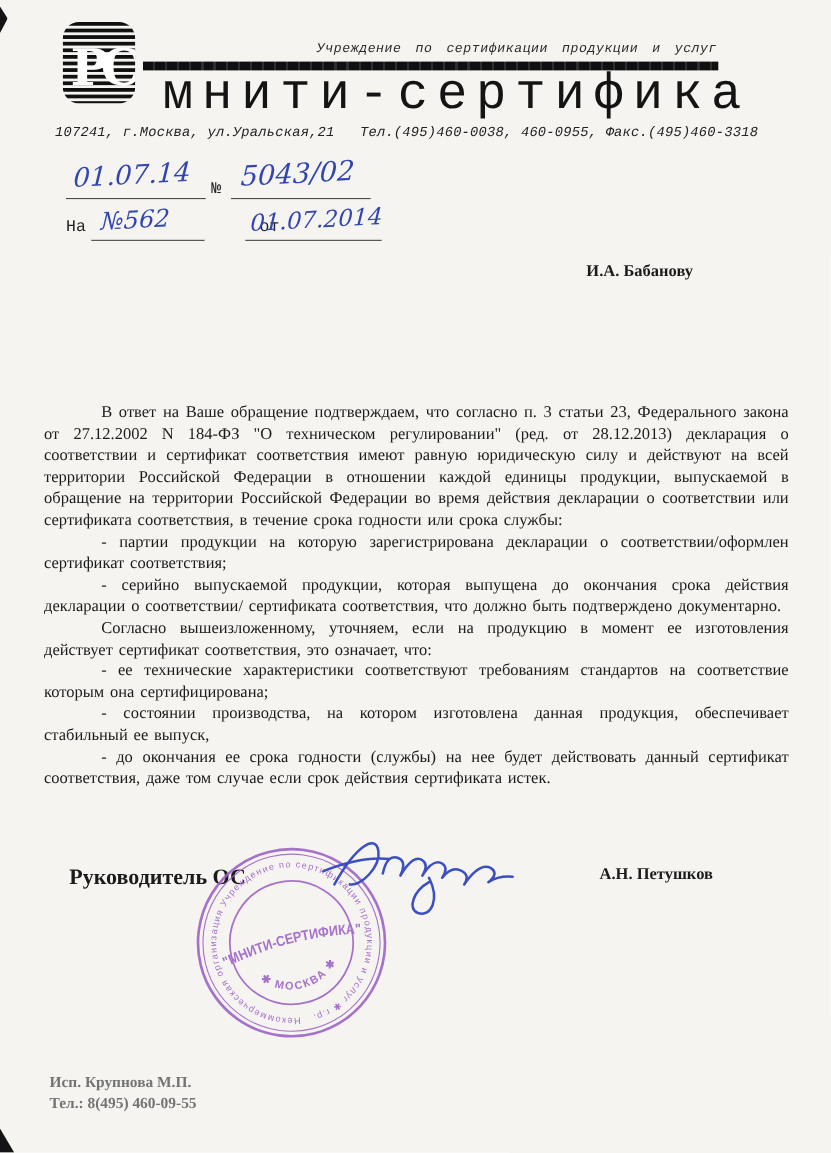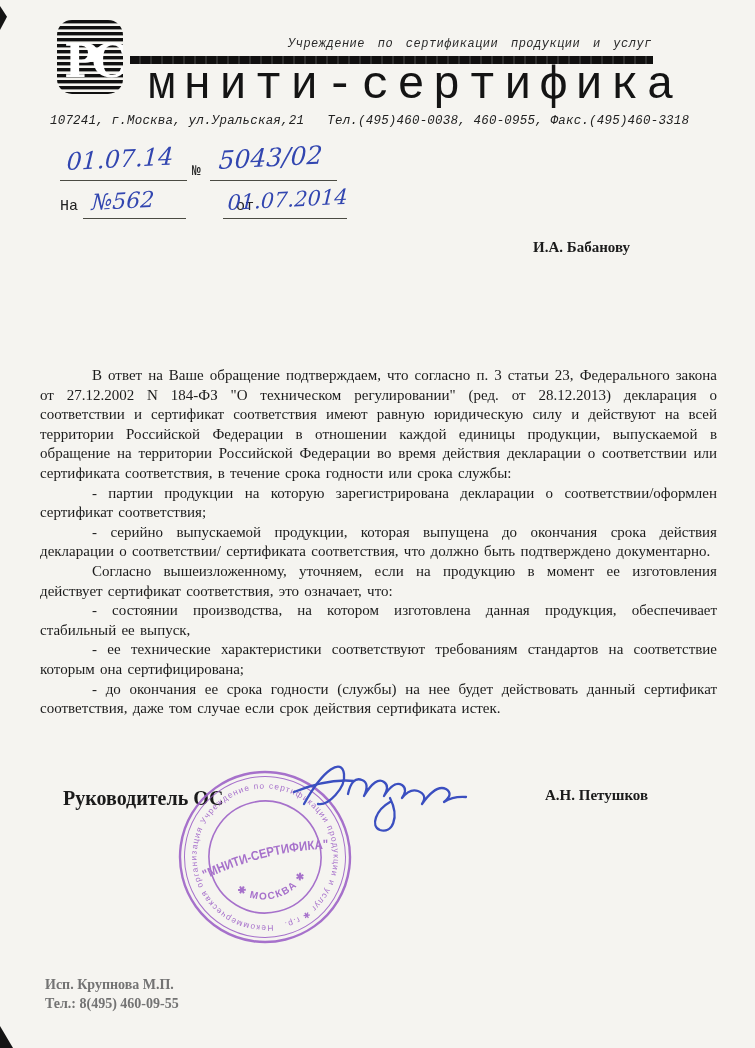--- a/index.html
+++ b/index.html
@@ -132,22 +132,22 @@
 
   <div class="addressee">
     <div>И.А. Бабанову</div>
   </div>
 
   <div class="body-text">
       <p>В ответ на Ваше обращение подтверждаем, что согласно п. 3 статьи 23, Федерального закона от 27.12.2002 N 184-ФЗ "О техническом регулировании" (ред. от 28.12.2013) декларация о соответствии и сертификат соответствия имеют равную юридическую силу и действуют на всей территории Российской Федерации в отношении каждой единицы продукции, выпускаемой в обращение на территории Российской Федерации во время действия декларации о соответствии или сертификата соответствия, в течение срока годности или срока службы:</p>
       <p>- партии продукции на которую зарегистрирована декларации о соответствии/оформлен сертификат соответствия;</p>
       <p>- серийно выпускаемой продукции, которая выпущена до окончания срока действия декларации о соответствии/ сертификата соответствия, что должно быть подтверждено документарно.</p>
       <p>Согласно вышеизложенному, уточняем, если на продукцию в момент ее изготовления действует сертификат соответствия, это означает, что:</p>
+      <p>- ее технические характеристики соответствуют требованиям стандартов на соответствие которым она сертифицирована;</p>
       <p>- состоянии производства, на котором изготовлена данная продукция, обеспечивает стабильный ее выпуск,</p>
-      <p>- ее технические характеристики соответствуют требованиям стандартов на соответствие которым она сертифицирована;</p>
       <p>- до окончания ее срока годности (службы) на нее будет действовать данный сертификат соответствия, даже  том случае если срок действия сертификата истек.</p>
     </div>
 
   <div class="sig-title">Руководитель ОС</div>
   <div class="sig-name">А.Н. Петушков</div>
 
   <svg class="stamp" width="178" height="178" viewBox="0 0 178 178">
     <g fill="none" stroke="#9c5fc6">
       <circle cx="89" cy="89" r="85" stroke-width="2.4"></circle>
       <circle cx="89" cy="89" r="80.5" stroke-width="1"></circle>

